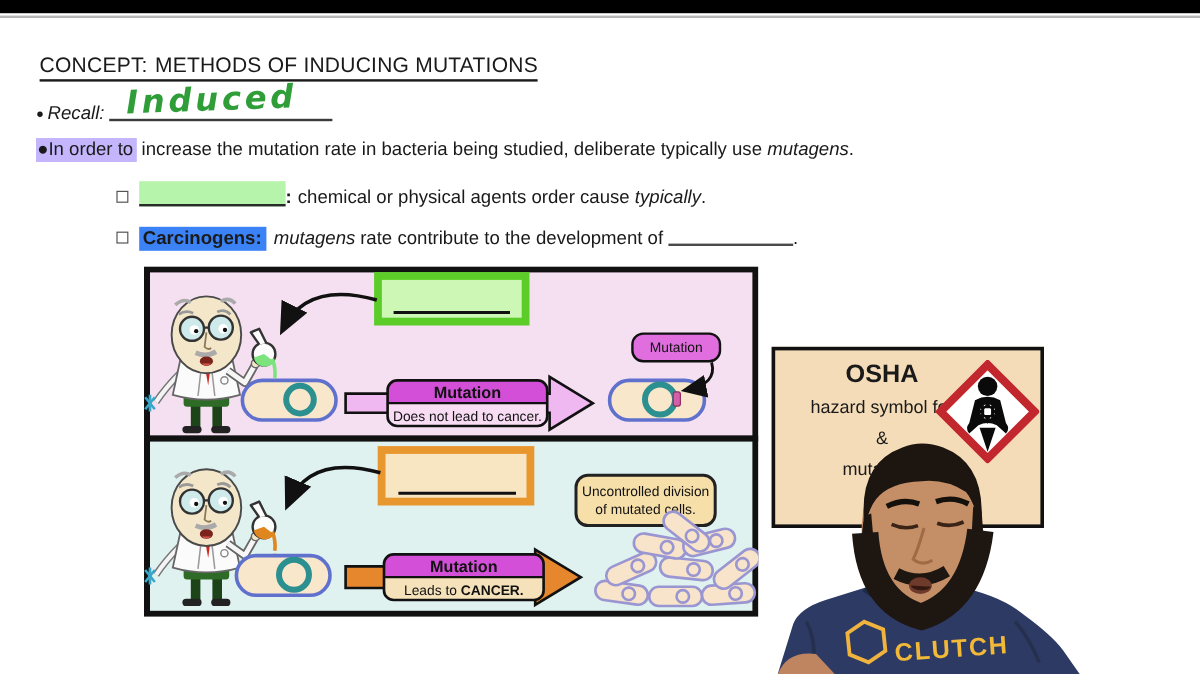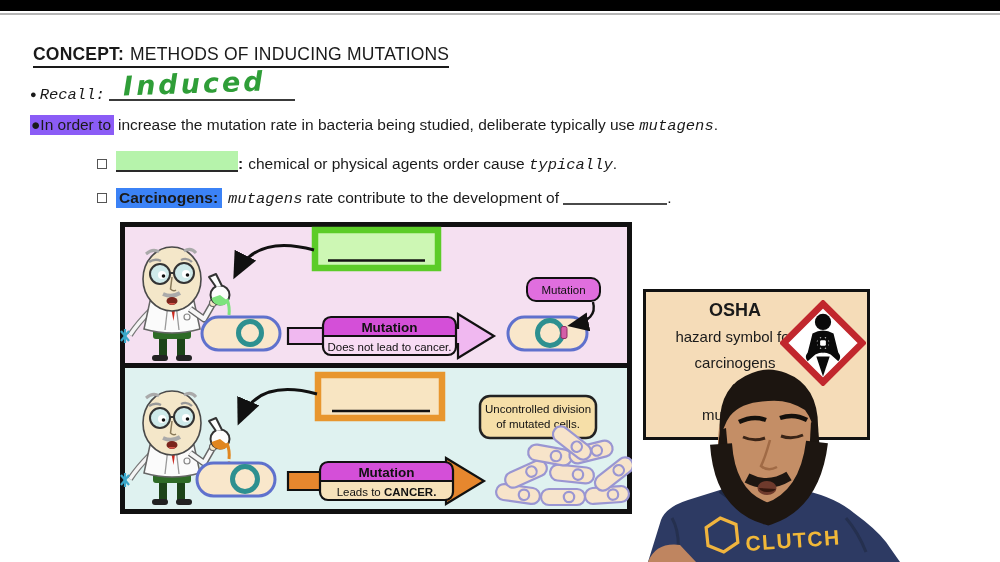--- a/index.html
+++ b/index.html
@@ -5,44 +5,44 @@
   html,body{margin:0;padding:0;}
   body{
     width:1000px;height:562px;position:relative;overflow:hidden;
     background:#ffffff;font-family:"Liberation Sans",sans-serif;color:#1a1a1a;
   }
   .topbar{position:absolute;left:0;top:0;width:1000px;height:11px;background:#000;}
   .topbar-line{position:absolute;left:0;top:13px;width:1000px;height:2px;background:#b5b5b5;}
 
   .slide-title{position:absolute;left:33px;top:44px;font-size:17.5px;letter-spacing:.2px;
     border-bottom:2px solid #1a1a1a;padding-bottom:1px;white-space:nowrap;}
-  .slide-title .b{font-weight:bold;margin-right:6px;}
+  .slide-title .b{font-weight:normal;margin-right:6px;}
 
   .tline{position:absolute;white-space:nowrap;font-size:15.5px;}
   .bullet{font-size:11px;vertical-align:1px;margin-right:3px;}
-  .it{font-style:italic;font-family:Liberation Mono, monospace;}
-  .hl-green{background:#8b5cf6;padding:1px 3px 2px 1px;}
+  .it{font-style:italic;}
+  .hl-green{background:#c4b5fd;padding:1px 3px 2px 1px;}
   .hl-orange{background:#3b82f6;padding:1px 4px 2px 3px;font-weight:bold;}
   .sqbullet{display:inline-block;width:8px;height:8px;border:1.5px solid #555;
     margin-right:9px;vertical-align:0px;}
   .blank1{display:inline-block;width:186px;height:18px;border-bottom:2px solid #3a3a3a;
     position:relative;vertical-align:-2px;margin:0 4px;}
   .handwrite{position:absolute;left:14px;top:-13px;font-size:27px;font-style:italic;font-weight:bold;
     letter-spacing:3px;transform:rotate(-2deg);font-family:"DejaVu Sans",sans-serif;}
   .blank-green{display:inline-block;width:122px;height:19px;background:#b6f3ab;
     border-bottom:2px solid #2a2a2a;vertical-align:-3px;}
   .blank-plain{display:inline-block;width:104px;height:16px;border-bottom:2px solid #4a4a4a;
     vertical-align:-2px;}
   .boldc{font-weight:bold;}
 
   .diagram-svg{position:absolute;left:120px;top:222px;}
   .osha-box{position:absolute;left:643px;top:289px;width:221px;height:145px;
     background:#f5dcb8;border:3.5px solid #111;}
   .osha-text{position:absolute;left:14px;top:8px;width:150px;text-align:center;}
-  .osha-title{font-size:18px;font-weight:bold;margin-bottom:7px;}
+  .osha-title{font-size:21px;font-weight:bold;margin-bottom:7px;}
   .osha-line{font-size:15px;margin-bottom:9px;}
   .ghs-svg{position:absolute;left:134px;top:8px;}
   .person-svg{position:absolute;left:620px;top:360px;}
 </style>
 </head>
 <body>
 
 <div class="topbar"></div>
 <div class="topbar-line"></div>
 
@@ -206,21 +206,20 @@
       <use href="#cell" transform="translate(471,230) rotate(-14)"></use>
       <use href="#cell" transform="translate(452,221) rotate(38)"></use>
     </g>
   </g>
 </svg>
 
 <div class="osha-box">
   <div class="osha-text">
     <div class="osha-title">OSHA</div>
     <div class="osha-line">hazard symbol for</div>
-    <div class="osha-line">carcinogens</div>
     <div class="osha-line">&amp;</div>
     <div class="osha-line">mutagens</div>
   </div>
   <svg class="ghs-svg" width="86" height="86" viewBox="0 0 90 90">
     <path d="M45,4 L86,45 L45,86 L4,45 Z" fill="#fff" stroke="#c1272d" stroke-width="7" stroke-linejoin="miter"></path>
     <g fill="#0a0a0a">
       <circle cx="45" cy="23" r="8.5"></circle>
       <path d="M34,35 Q45,29 56,35 L61,55 Q65,60 61,64 L53,57 Q45,53 37,57 L29,64 Q25,60 29,55 Z"></path>
       <path d="M38,59 L45,80 L52,59 Z"></path>
     </g>

